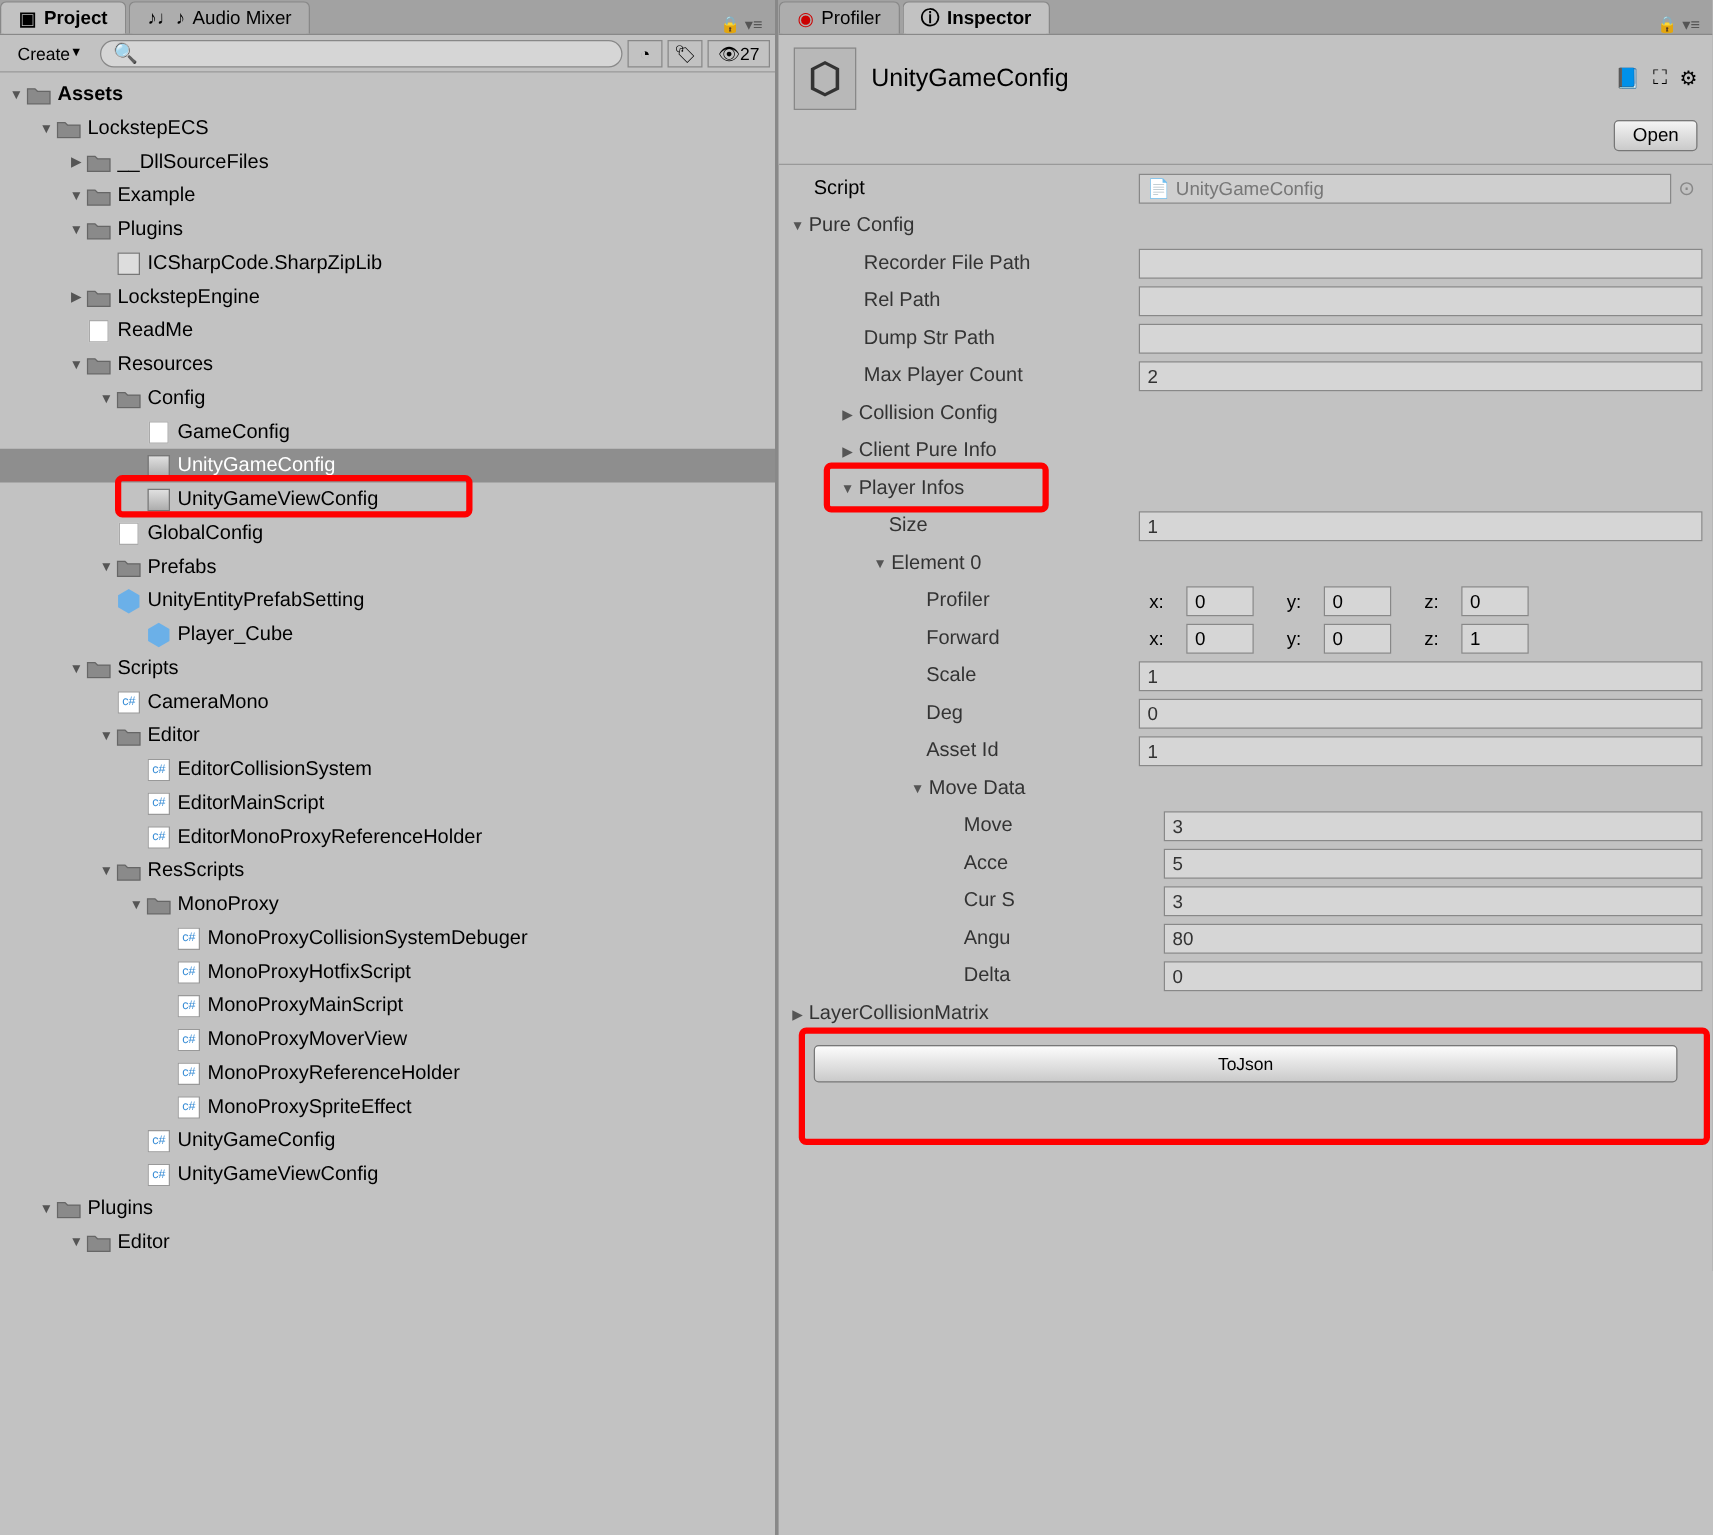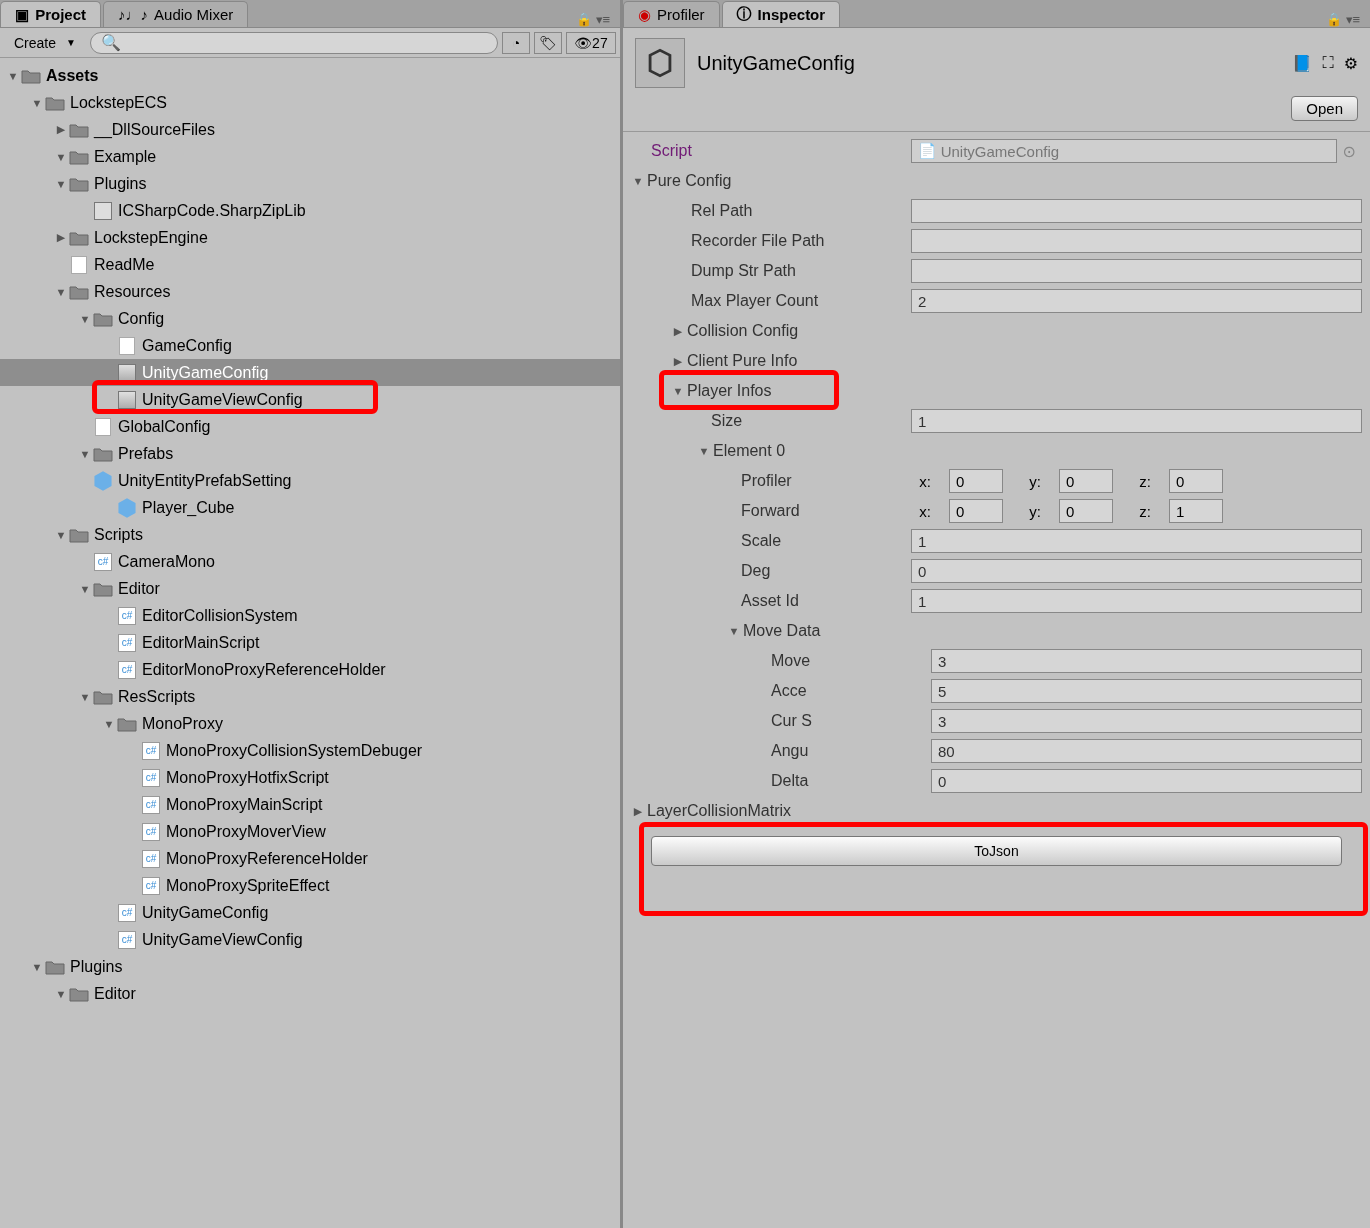--- a/index.html
+++ b/index.html
@@ -13,21 +13,21 @@
 
 
 .tabbar { height: 28px; background: #a2a2a2; display: flex; align-items: flex-end; border-bottom: 1px solid #888; }
 .tab { height: 26px; padding: 0 14px; background: #adadad; display: flex; align-items: center; gap: 6px; font-size: 15px; color: #000; border-top-left-radius: 5px; border-top-right-radius: 5px; margin-right: 2px; border: 1px solid #888; border-bottom: none; cursor: pointer; }
 .tab.active { background: #c2c2c2; font-weight: bold; }
 .tabbar .spacer { flex: 1; }
 .tabbar .lock { font-size: 13px; color: #555; margin-right: 10px; }
 
 
 .toolbar { height: 30px; background: #c2c2c2; border-bottom: 1px solid #999; display: flex; align-items: center; padding: 0 4px; gap: 4px; }
-.toolbar .create { padding: 2px 10px; font-size: 14px; display: flex; align-items: center; gap: 10px; }
+.toolbar .create { padding: 2px 10px; font-size: 14px; display: flex; align-items: center; gap: 0; }
 .search { flex: 1; height: 22px; background: #d6d6d6; border: 1px solid #888; border-radius: 11px; padding: 0 10px; display: flex; align-items: center; }
 .search input { flex: 1; background: transparent; border: none; outline: none; font-size: 14px; }
 .toolbar-btn { width: 28px; height: 22px; background: #c2c2c2; border: 1px solid #888; display: flex; align-items: center; justify-content: center; font-size: 14px; }
 
 
 .tree { flex: 1; overflow-y: auto; padding-top: 4px; }
 .tree-row { height: 27px; display: flex; align-items: center; padding-left: 4px; cursor: pointer; font-size: 16px; color: #000; }
 .tree-row.header { font-weight: bold; }
 .tree-row.selected { background: #8e8e8e; color: #fff; }
 .tree-row .arrow { display: inline-block; width: 14px; text-align: center; color: #555; font-size: 11px; }
@@ -408,43 +408,43 @@
           <span>⚙</span>
         </div>
       </div>
       <div class="open-row">
         <button class="open-btn">Open</button>
       </div>
     </div>
 
     <div class="insp-body">
       <div class="row">
-        <div class="label" style="width:280px;padding-left:20px;color:#701a75">Script</div>
+        <div class="label" style="width:280px;padding-left:20px;color:#000000">Script</div>
         <div class="field">
             <div class="input readonly">
               <span style="margin-right:4px">📄</span>
               <span>UnityGameConfig</span>
             </div>
           </div>
         <span style="margin:0 6px;color:#888">⊙</span>
       </div>
 
       <div class="row">
           <span class="tri">▼</span>
           <span class="label">Pure Config</span>
         </div>
 
       <div class="row">
+          <span class="label" style="width:280px;padding-left:60px">Recorder File Path</span>
+          <div class="field">
+            <div class="input"></div>
+          </div>
+        </div>
+      <div class="row">
           <span class="label" style="width:280px;padding-left:60px">Rel Path</span>
-          <div class="field">
-            <div class="input"></div>
-          </div>
-        </div>
-      <div class="row">
-          <span class="label" style="width:280px;padding-left:60px">Recorder File Path</span>
           <div class="field">
             <div class="input"></div>
           </div>
         </div>
       <div class="row">
           <span class="label" style="width:280px;padding-left:60px">Dump Str Path</span>
           <div class="field">
             <div class="input"></div>
           </div>
         </div>

